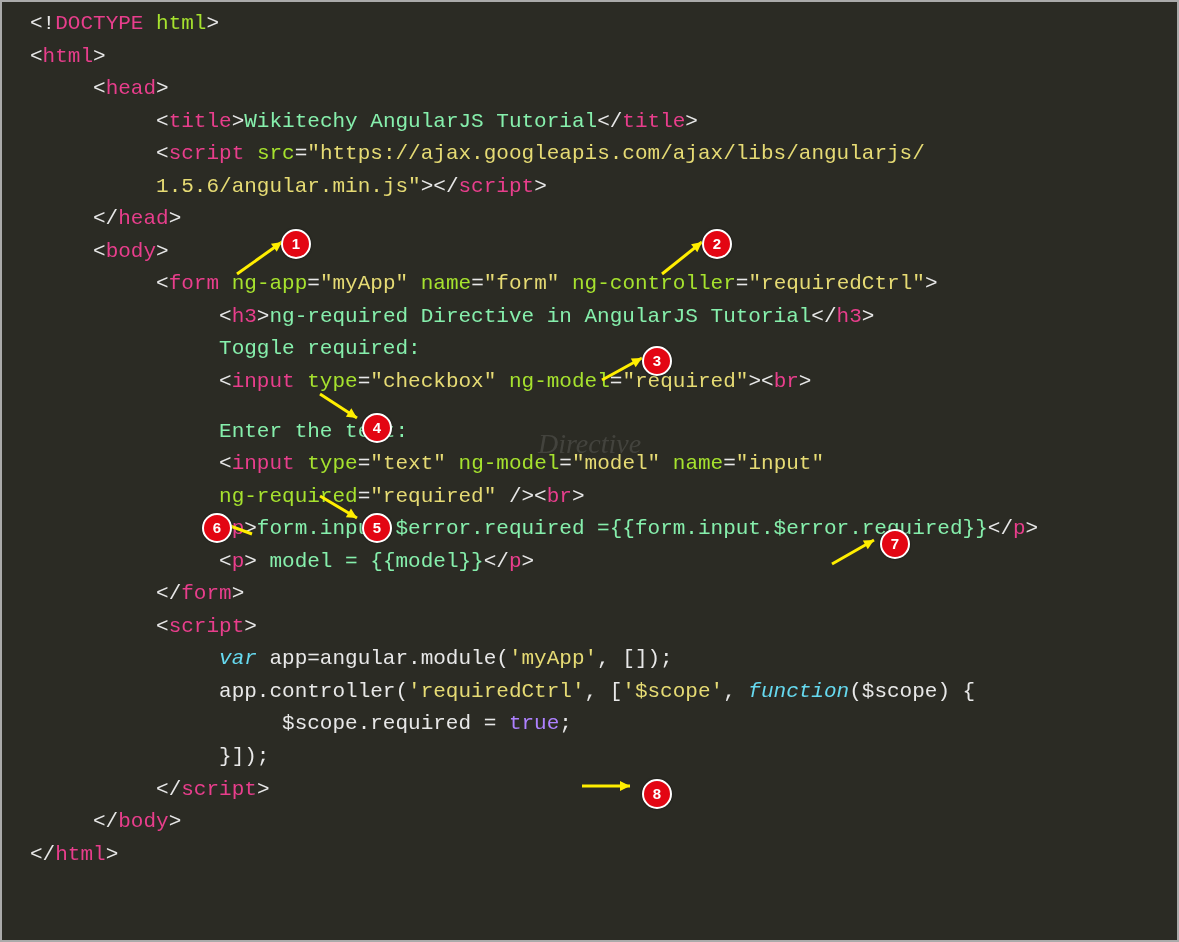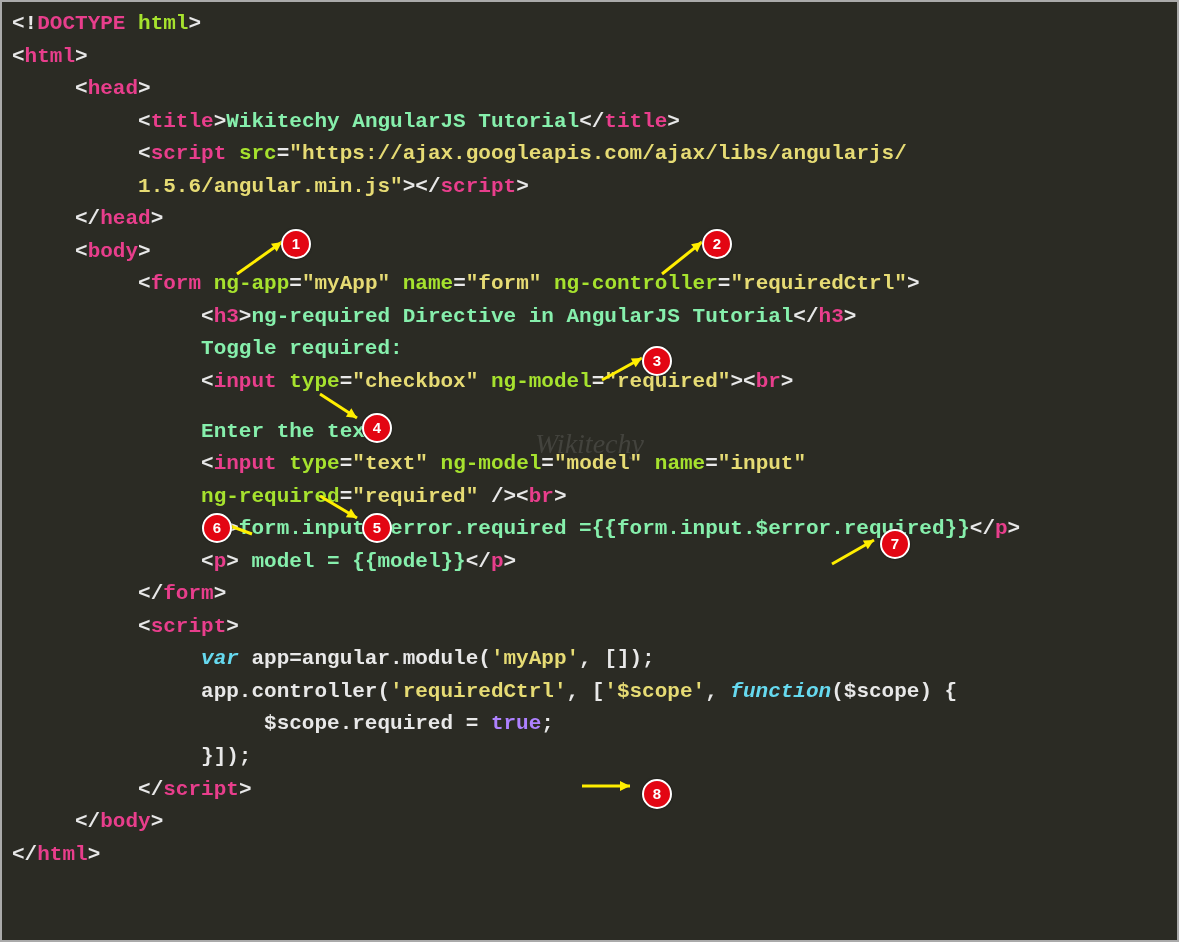--- a/index.html
+++ b/index.html
@@ -13,25 +13,24 @@
   .editor-frame {
     border: 2px solid #aaa;
     background: #2b2b24;
     width: 1179px;
     height: 942px;
     box-sizing: border-box;
     position: relative;
     overflow: hidden;
   }
   .code {
-    padding: 6px 10px;
+    padding: 6px 28px;
     white-space: pre;
     color: #ddd;
     position: relative;
-    font-weight: bold;
   }
   .watermark {
     position: absolute;
     left: 50%;
     top: 420px;
     transform: translateX(-50%);
     color: rgba(180,180,180,0.18);
     font-family: Georgia, serif;
     font-size: 28px;
     font-style: italic;
@@ -70,21 +69,21 @@
     z-index: 4;
     pointer-events: none;
   }
   .arrow line { stroke: #ffee00; stroke-width: 3; }
   .arrow polygon { fill: #ffee00; }
 </style>
 </head>
 <body>
 
 <div class="editor-frame">
-  <div class="watermark">Wikitechy</div>
+  <div class="watermark">Directive</div>
   <div class="code" id="code-container"><div><span class="t-plain"></span><span class="t-bracket">&lt;!</span><span class="t-tag">DOCTYPE</span><span class="t-plain"> </span><span class="t-attr">html</span><span class="t-bracket">&gt;</span></div><div><span class="t-plain"></span><span class="t-bracket">&lt;</span><span class="t-tag">html</span><span class="t-bracket">&gt;</span></div><div><span class="t-plain">     </span><span class="t-bracket">&lt;</span><span class="t-tag">head</span><span class="t-bracket">&gt;</span></div><div><span class="t-plain">          </span><span class="t-bracket">&lt;</span><span class="t-tag">title</span><span class="t-bracket">&gt;</span><span class="t-text">Wikitechy AngularJS Tutorial</span><span class="t-bracket">&lt;/</span><span class="t-tag">title</span><span class="t-bracket">&gt;</span></div><div><span class="t-plain">          </span><span class="t-bracket">&lt;</span><span class="t-tag">script</span><span class="t-plain"> </span><span class="t-attr">src</span><span class="t-plain">=</span><span class="t-str">"https://ajax.googleapis.com/ajax/libs/angularjs/</span></div><div><span class="t-plain">          </span><span class="t-str">1.5.6/angular.min.js"</span><span class="t-bracket">&gt;&lt;/</span><span class="t-tag">script</span><span class="t-bracket">&gt;</span></div><div><span class="t-plain">     </span><span class="t-bracket">&lt;/</span><span class="t-tag">head</span><span class="t-bracket">&gt;</span></div><div><span class="t-plain">     </span><span class="t-bracket">&lt;</span><span class="t-tag">body</span><span class="t-bracket">&gt;</span></div><div><span class="t-plain">          </span><span class="t-bracket">&lt;</span><span class="t-tag">form</span><span class="t-plain"> </span><span class="t-attr">ng-app</span><span class="t-plain">=</span><span class="t-str">"myApp"</span><span class="t-plain"> </span><span class="t-attr">name</span><span class="t-plain">=</span><span class="t-str">"form"</span><span class="t-plain"> </span><span class="t-attr">ng-controller</span><span class="t-plain">=</span><span class="t-str">"requiredCtrl"</span><span class="t-bracket">&gt;</span></div><div><span class="t-plain">               </span><span class="t-bracket">&lt;</span><span class="t-tag">h3</span><span class="t-bracket">&gt;</span><span class="t-text">ng-required Directive in AngularJS Tutorial</span><span class="t-bracket">&lt;/</span><span class="t-tag">h3</span><span class="t-bracket">&gt;</span></div><div><span class="t-plain">               </span><span class="t-text">Toggle required:</span></div><div><span class="t-plain">               </span><span class="t-bracket">&lt;</span><span class="t-tag">input</span><span class="t-plain"> </span><span class="t-attr">type</span><span class="t-plain">=</span><span class="t-str">"checkbox"</span><span class="t-plain"> </span><span class="t-attr">ng-model</span><span class="t-plain">=</span><span class="t-str">"required"</span><span class="t-bracket">&gt;&lt;</span><span class="t-tag">br</span><span class="t-bracket">&gt;</span></div><div style="padding-top: 17px;"><span class="t-plain">               </span><span class="t-text">Enter the text:</span></div><div><span class="t-plain">               </span><span class="t-bracket">&lt;</span><span class="t-tag">input</span><span class="t-plain"> </span><span class="t-attr">type</span><span class="t-plain">=</span><span class="t-str">"text"</span><span class="t-plain"> </span><span class="t-attr">ng-model</span><span class="t-plain">=</span><span class="t-str">"model"</span><span class="t-plain"> </span><span class="t-attr">name</span><span class="t-plain">=</span><span class="t-str">"input"</span></div><div><span class="t-plain">               </span><span class="t-attr">ng-required</span><span class="t-plain">=</span><span class="t-str">"required"</span><span class="t-plain"> </span><span class="t-bracket">/&gt;&lt;</span><span class="t-tag">br</span><span class="t-bracket">&gt;</span></div><div><span class="t-plain">               </span><span class="t-bracket">&lt;</span><span class="t-tag">p</span><span class="t-bracket">&gt;</span><span class="t-text">form.input.$error.required ={{form.input.$error.required}}</span><span class="t-bracket">&lt;/</span><span class="t-tag">p</span><span class="t-bracket">&gt;</span></div><div><span class="t-plain">               </span><span class="t-bracket">&lt;</span><span class="t-tag">p</span><span class="t-bracket">&gt;</span><span class="t-text"> model = {{model}}</span><span class="t-bracket">&lt;/</span><span class="t-tag">p</span><span class="t-bracket">&gt;</span></div><div><span class="t-plain">          </span><span class="t-bracket">&lt;/</span><span class="t-tag">form</span><span class="t-bracket">&gt;</span></div><div><span class="t-plain">          </span><span class="t-bracket">&lt;</span><span class="t-tag">script</span><span class="t-bracket">&gt;</span></div><div><span class="t-plain">               </span><span class="t-kw">var</span><span class="t-plain"> app=angular.module(</span><span class="t-str">'myApp'</span><span class="t-plain">, []);</span></div><div><span class="t-plain">               </span><span class="t-plain">app.controller(</span><span class="t-str">'requiredCtrl'</span><span class="t-plain">, [</span><span class="t-str">'$scope'</span><span class="t-plain">, </span><span class="t-kw">function</span><span class="t-plain">($scope) {</span></div><div><span class="t-plain">                    </span><span class="t-plain">$scope.required = </span><span class="t-bool">true</span><span class="t-plain">;</span></div><div><span class="t-plain">               </span><span class="t-plain">}]);</span></div><div><span class="t-plain">          </span><span class="t-bracket">&lt;/</span><span class="t-tag">script</span><span class="t-bracket">&gt;</span></div><div><span class="t-plain">     </span><span class="t-bracket">&lt;/</span><span class="t-tag">body</span><span class="t-bracket">&gt;</span></div><div><span class="t-plain"></span><span class="t-bracket">&lt;/</span><span class="t-tag">html</span><span class="t-bracket">&gt;</span></div></div>
 <svg class="arrow" style="left:223px;top:228px;width:69px;height:56px;">
       <line x1="12" y1="44" x2="57" y2="12"></line>
       <polygon points="57,12 45.95282782251243,13.720461240756261 51.74806568611247,21.87001448644381"></polygon>
     </svg>
     <div class="badge" style="left: 279px; top: 227px;">1</div>
     <svg class="arrow" style="left:648px;top:228px;width:64px;height:56px;">
       <line x1="12" y1="44" x2="52" y2="12"></line>
       <polygon points="52,12 41.06783666779758,14.342606428329091 47.31478714334182,22.151294522759393"></polygon>
     </svg>

